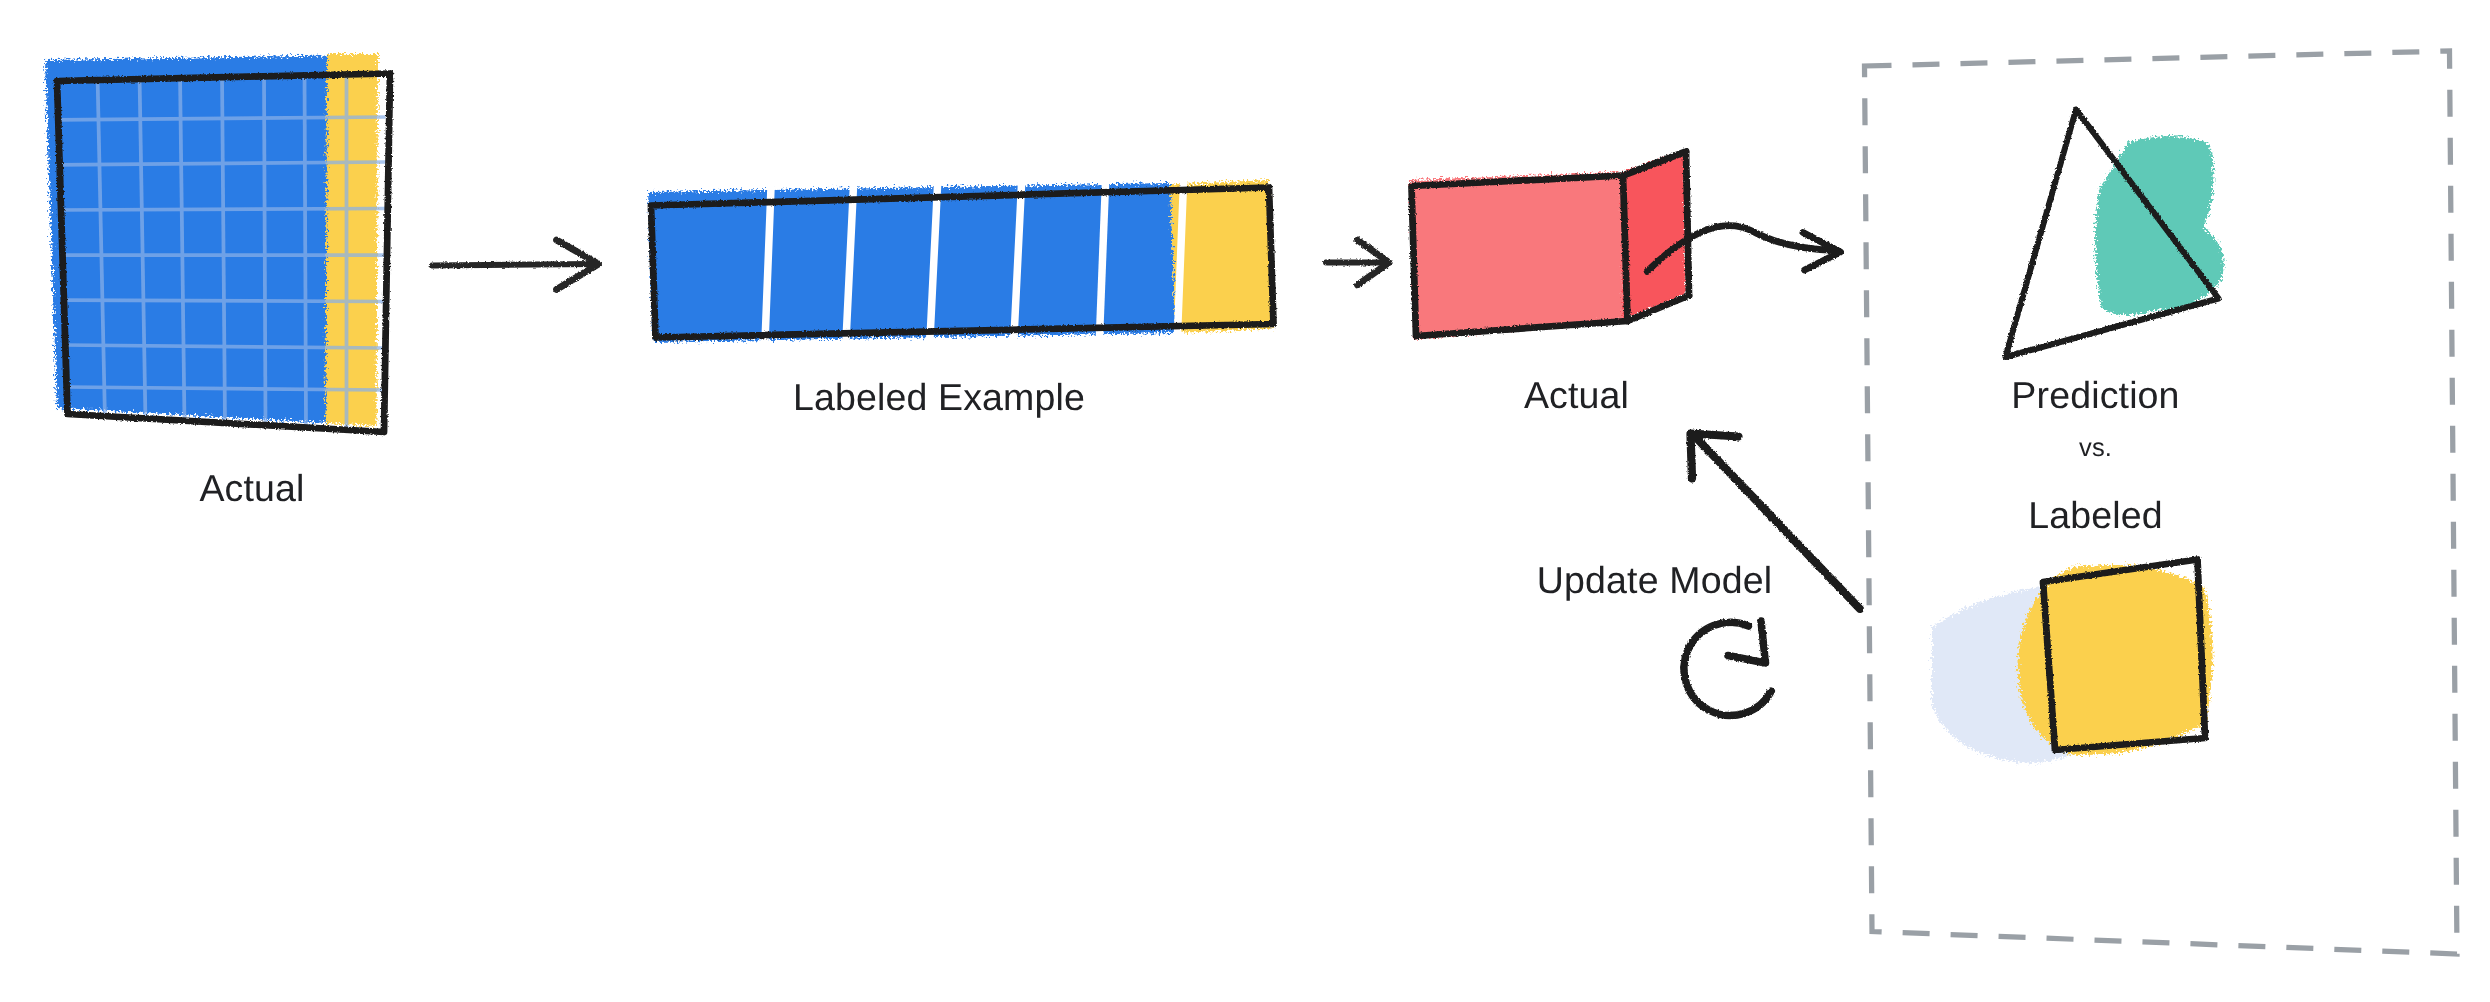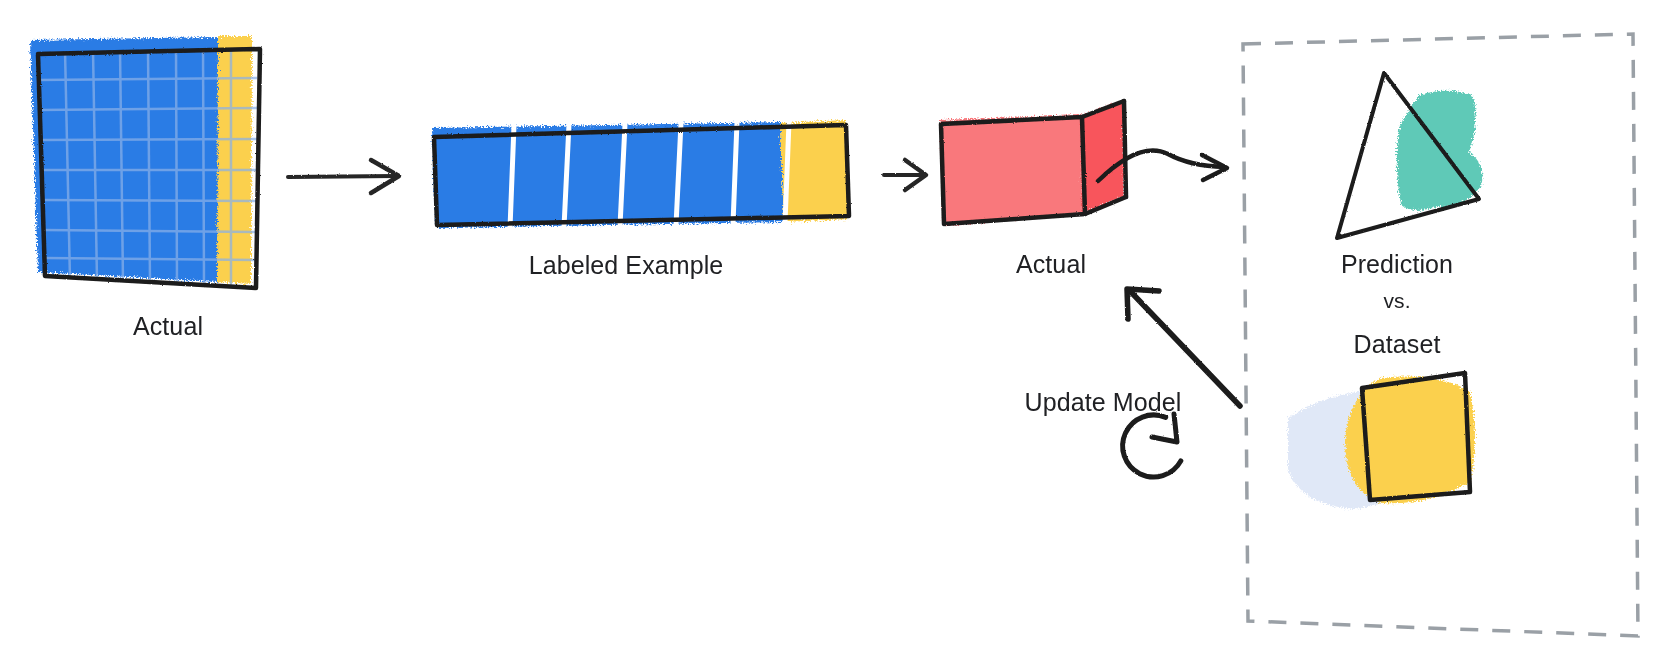--- a/index.html
+++ b/index.html
@@ -30,21 +30,21 @@
     font-family: "Liberation Sans", sans-serif;
     font-size: 25px;
     font-weight: 400;
     letter-spacing: 0.1px;
     white-space: nowrap;
     text-align: left;
     transform: translateX(-50%);
     line-height: 1.15;
   }
   .lbl-sm {
-    font-size: 21px;
+    font-size: 17px;
   }
 </style>
 </head>
 <body>
 
 <div id="canvas">
 
   <svg class="stage-svg" viewBox="0 0 1660 668">
     <defs>
 
@@ -199,17 +199,17 @@
   <div class="lbl" style="left:168px; top:312px;">Actual</div>
 
   <div class="lbl" style="left:626px; top:251px;">Labeled Example</div>
 
   <div class="lbl" style="left:1051px; top:250px;">Actual</div>
 
   <div class="lbl" style="left:1397px; top:250px;">Prediction</div>
 
   <div class="lbl lbl-sm" style="left:1397px; top:289px;">vs.</div>
 
-  <div class="lbl" style="left:1397px; top:330px;">Dataset</div>
-
-  <div class="lbl" style="left:1103px; top:373px;margin-top:15px;">Update Model</div>
+  <div class="lbl" style="left:1397px; top:330px;">Labeled</div>
+
+  <div class="lbl" style="left:1103px; top:373px;">Update Model</div>
 
 </div>
 
 </body></html>

